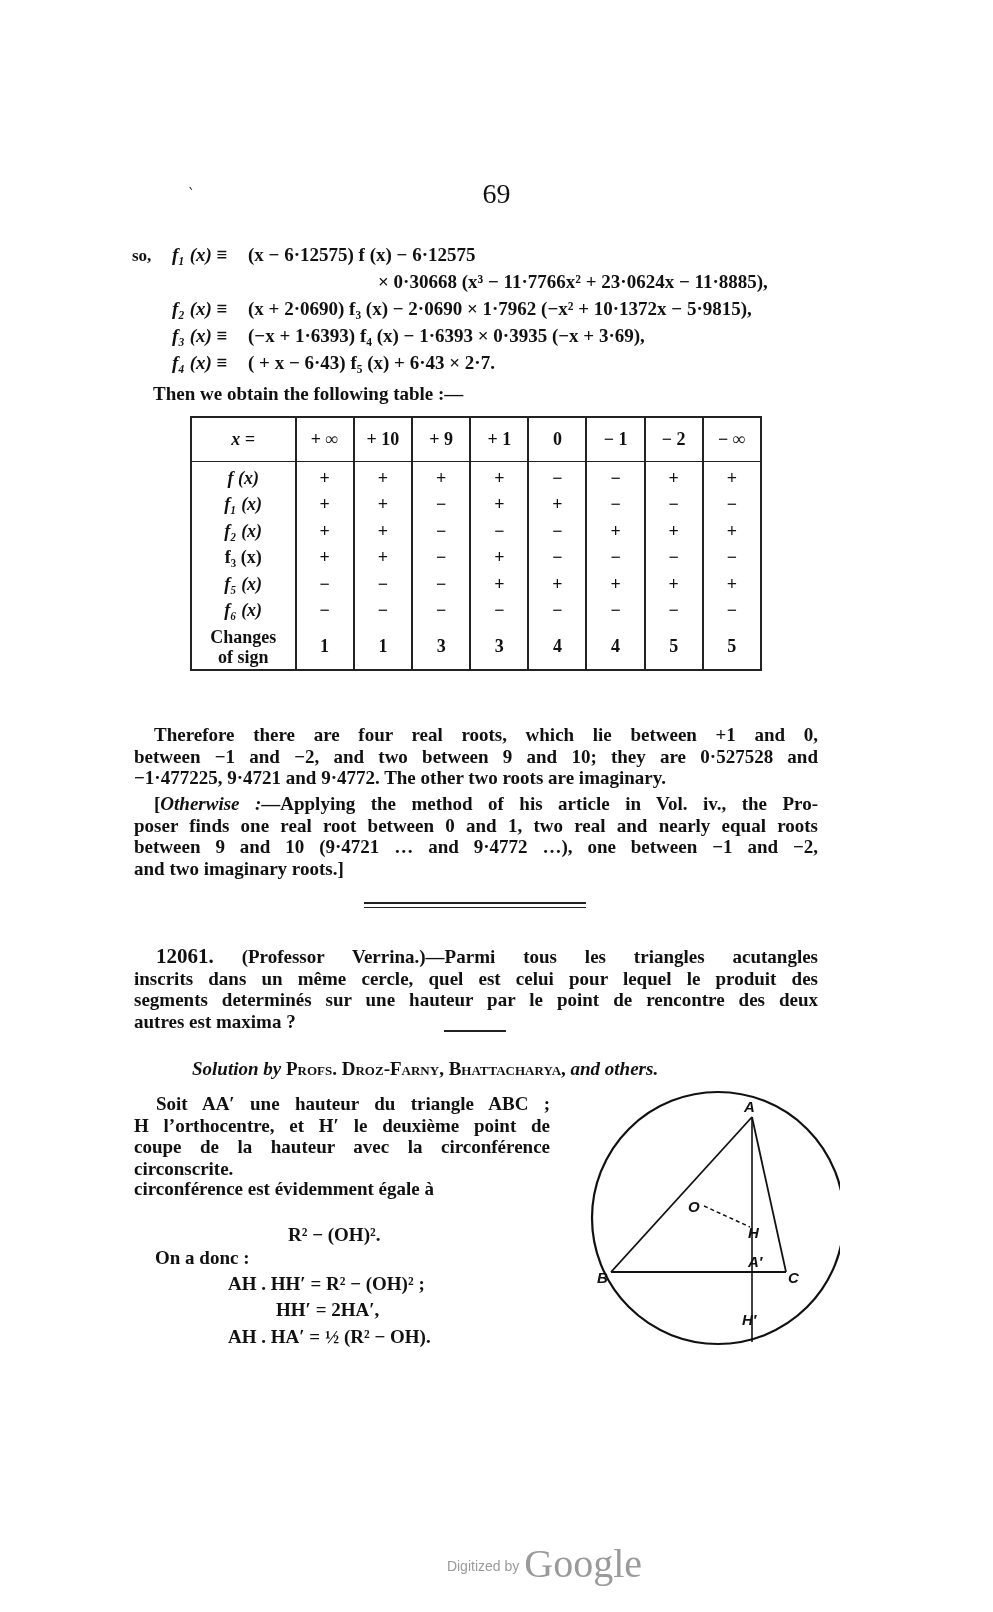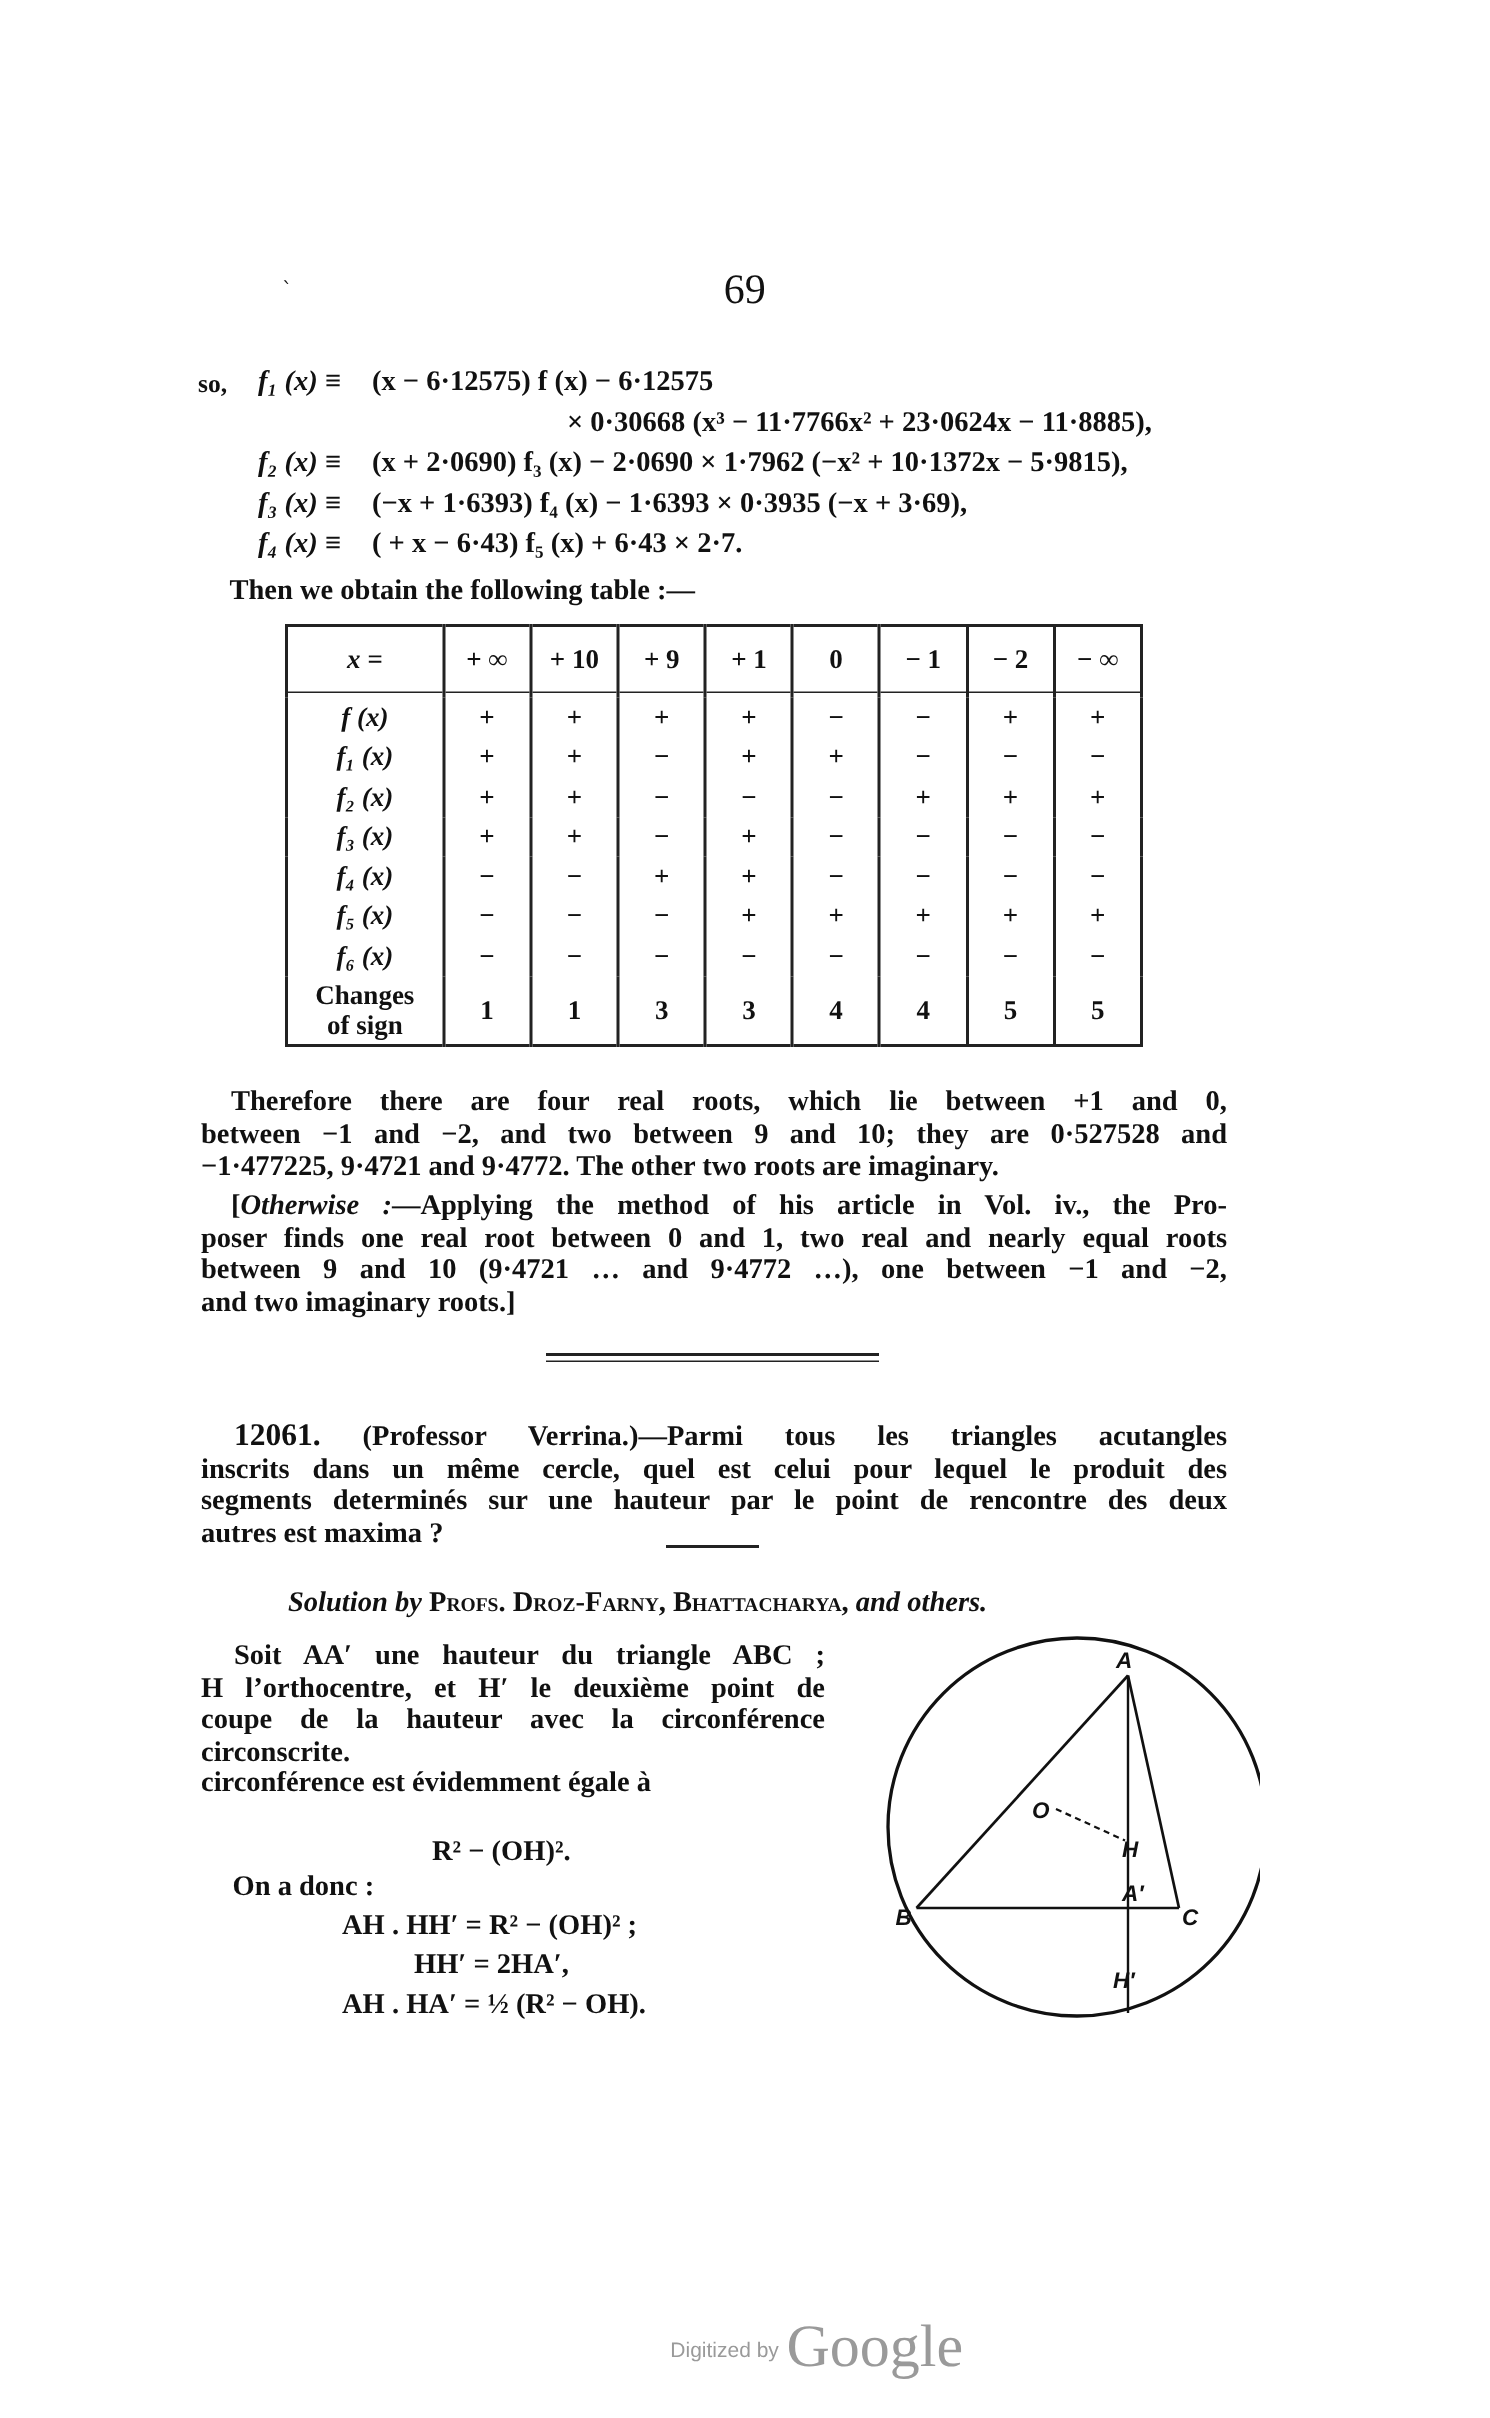--- a/index.html
+++ b/index.html
@@ -95,35 +95,24 @@
           <td style="border-right: 2px solid rgb(34, 34, 34);">+</td>
           <td style="border-right: 2px solid rgb(34, 34, 34);">+</td>
           <td style="border-right: 2px solid rgb(34, 34, 34);">−</td>
           <td style="border-right: 2px solid rgb(34, 34, 34);">−</td>
           <td style="border-right: 2px solid rgb(34, 34, 34);">−</td>
           <td style="border-right: 2px solid rgb(34, 34, 34);">+</td>
           <td style="border-right: 2px solid rgb(34, 34, 34);">+</td>
           <td style="border-right: 2px solid rgb(34, 34, 34);">+</td>
         </tr>
         <tr style="height: 26.5px;">
-          <td style="font-style: italic; border-left: 2px solid rgb(34, 34, 34); border-right: 2px solid rgb(34, 34, 34);">f₃ (x)</td>
-          <td style="border-right: 2px solid rgb(34, 34, 34);">+</td>
-          <td style="border-right: 2px solid rgb(34, 34, 34);">+</td>
-          <td style="border-right: 2px solid rgb(34, 34, 34);">−</td>
-          <td style="border-right: 2px solid rgb(34, 34, 34);">+</td>
-          <td style="border-right: 2px solid rgb(34, 34, 34);">−</td>
-          <td style="border-right: 2px solid rgb(34, 34, 34);">−</td>
-          <td style="border-right: 2px solid rgb(34, 34, 34);">−</td>
-          <td style="border-right: 2px solid rgb(34, 34, 34);">−</td>
-        </tr>
-        <tr style="height: 26.5px;">
-          <td style="font-style: italic; border-left: 2px solid rgb(34, 34, 34); border-right: 2px solid rgb(34, 34, 34);">f₄ (x)</td>
-          <td style="border-right: 2px solid rgb(34, 34, 34);">−</td>
-          <td style="border-right: 2px solid rgb(34, 34, 34);">−</td>
-          <td style="border-right: 2px solid rgb(34, 34, 34);">+</td>
+          <td style="border-left: 2px solid rgb(34, 34, 34); border-right: 2px solid rgb(34, 34, 34);">f₃ (x)</td>
+          <td style="border-right: 2px solid rgb(34, 34, 34);">+</td>
+          <td style="border-right: 2px solid rgb(34, 34, 34);">+</td>
+          <td style="border-right: 2px solid rgb(34, 34, 34);">−</td>
           <td style="border-right: 2px solid rgb(34, 34, 34);">+</td>
           <td style="border-right: 2px solid rgb(34, 34, 34);">−</td>
           <td style="border-right: 2px solid rgb(34, 34, 34);">−</td>
           <td style="border-right: 2px solid rgb(34, 34, 34);">−</td>
           <td style="border-right: 2px solid rgb(34, 34, 34);">−</td>
         </tr>
         <tr style="height: 26.5px;">
           <td style="font-style: italic; border-left: 2px solid rgb(34, 34, 34); border-right: 2px solid rgb(34, 34, 34);">f₅ (x)</td>
           <td style="border-right: 2px solid rgb(34, 34, 34);">−</td>
           <td style="border-right: 2px solid rgb(34, 34, 34);">−</td>

